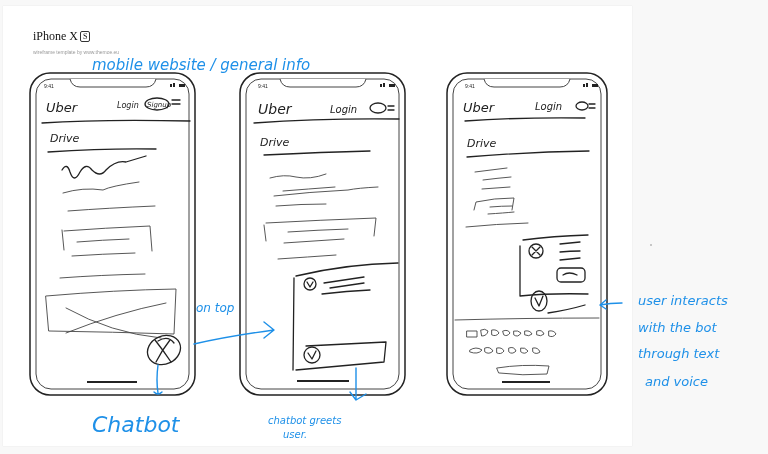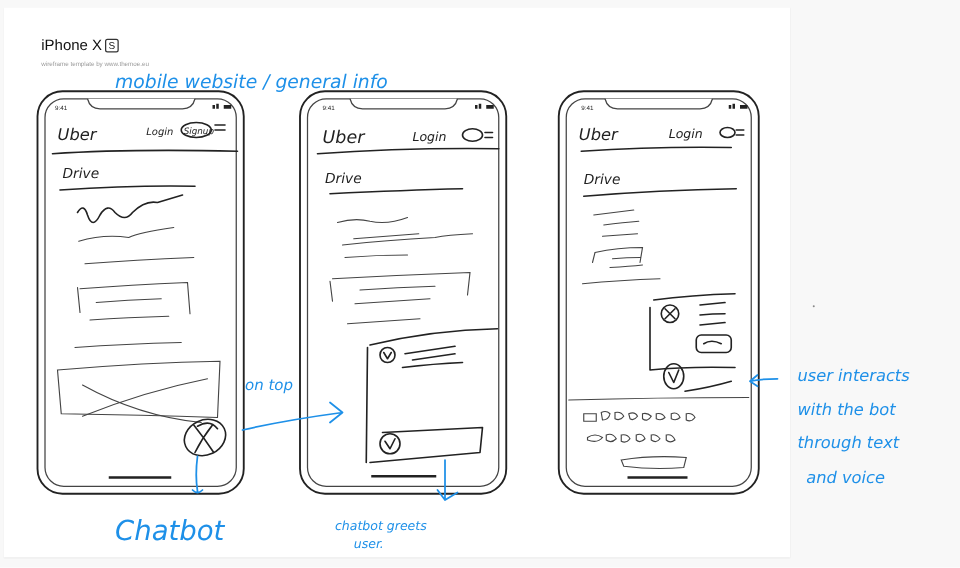--- a/index.html
+++ b/index.html
@@ -1,18 +1,18 @@
 <!DOCTYPE html>
 <html><head>
 <meta charset="utf-8">
 <style>
   html, body { margin:0; padding:0; }
   body { width:768px; height:454px; background:#f8f8f8; position:relative; overflow:hidden; font-family:"Liberation Sans", sans-serif; }
   .canvas { position:absolute; left:3px; top:6px; width:629px; height:440px; background:#ffffff; box-shadow:0 0 1px #ddd; }
-  .title { position:absolute; left:33px; top:29px; font-size:12px; color:#111; font-family:Liberation Sans, sans-serif;text-align:right; }
+  .title { position:absolute; left:33px; top:29px; font-size:12px; color:#111; font-family:Liberation Serif, serif;text-align:right; }
   .title .badge { display:inline-block; border:1px solid #333; border-radius:2px; font-size:8px; padding:0 2px; line-height:9px; vertical-align:1px; margin-left:2px; }
   .subtitle { position:absolute; left:33px; top:49px; font-size:5px; color:#999; }
   svg.overlay { position:absolute; left:0; top:0; }
   .hand { font-family:"DejaVu Sans", sans-serif; fill:#1e90e8; }
   .ink { fill:none; stroke:#222; stroke-width:1.3; stroke-linecap:round; stroke-linejoin:round; }
   .thin { fill:none; stroke:#444; stroke-width:0.9; stroke-linecap:round; }
   .blue { fill:none; stroke:#1e90e8; stroke-width:1.4; stroke-linecap:round; stroke-linejoin:round; }
   .frame { fill:#fff; stroke:#222; stroke-width:1.5; }
   .inner { fill:#fff; stroke:#444; stroke-width:1; }
   .txt-hand { font-family:"DejaVu Sans", sans-serif; font-style:italic; fill:#222; }

